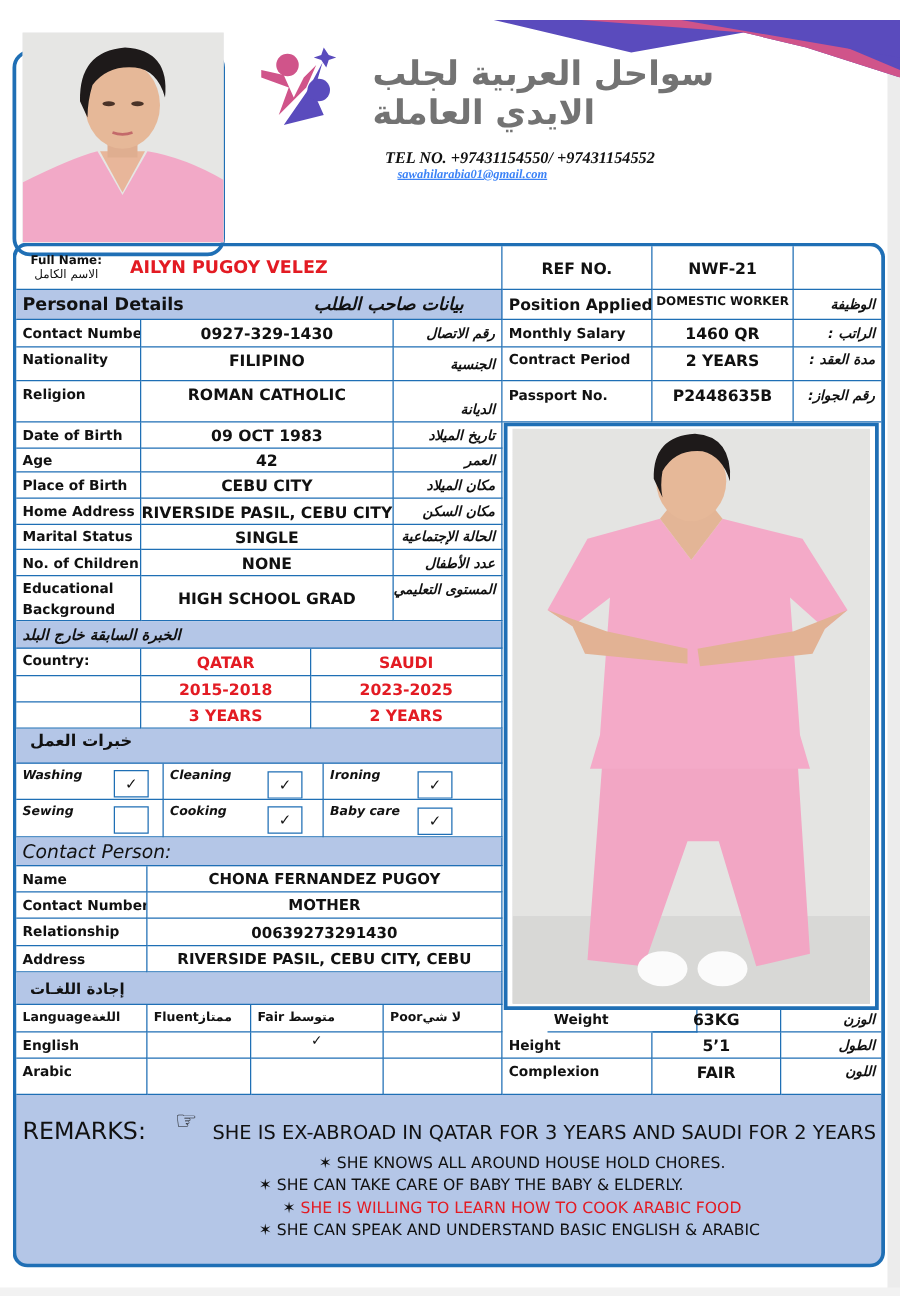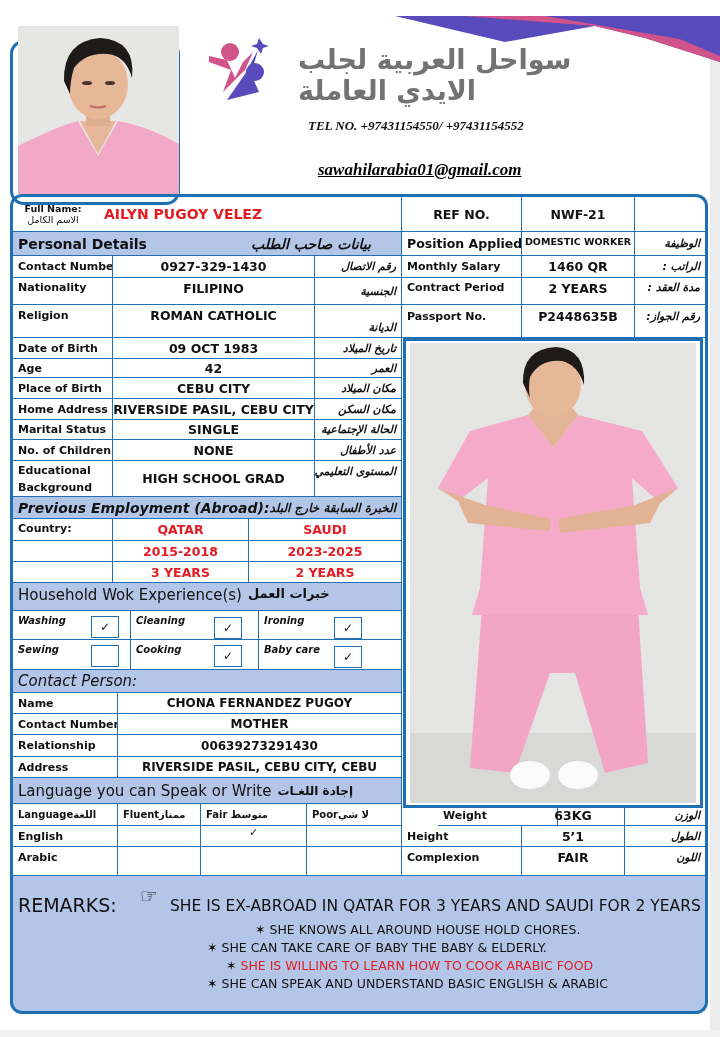--- a/index.html
+++ b/index.html
@@ -8,21 +8,21 @@
 
   .abs { position: absolute; }
 
   
   .photo-frame { left: 10px; top: 40px; width: 170px; height: 165px; border: 3px solid #1f6fb5; border-radius: 14px; }
   .photo-small { left: 18px; top: 26px; width: 161px; height: 168px; background: #e7e7e7; overflow: hidden; }
   .banner { left: 395px; top: 16px; width: 325px; height: 46px; }
   .logo { left: 205px; top: 30px; width: 68px; height: 70px; }
   .company-ar { left: 298px; top: 44px; width: 330px; font-size: 27px; font-weight: bold; color: #737373; direction: rtl; text-align: left; font-family: "DejaVu Sans", sans-serif; }
   .tel { left: 308px; top: 118px; font-family: "Liberation Serif", serif; font-style: italic; font-weight: bold; font-size: 13px; }
-  .email { left: 318px; top: 134px; font-family: "Liberation Serif", serif; font-style: italic; font-weight: bold; font-size: 17px; color: #000000; text-decoration: underline; margin-top: 26px; }
+  .email { left: 318px; top: 134px; font-family: "Liberation Serif", serif; font-style: italic; font-weight: bold; font-size: 10px; color: #3b82f6; text-decoration: underline; }
   .right-scroll { left: 710px; top: 20px; width: 10px; height: 1017px; background: #ececec; }
 
   
   .form-outer { left: 10px; top: 194px; width: 698px; height: 682px; border: 3px solid #1f6fb5; border-radius: 12px 12px 0 0; border-bottom: none; }
   .cell { position: absolute; border-right: 1px solid #1f6fb5; border-bottom: 1px solid #1f6fb5; font-size: 11px; font-weight: bold; display: flex; align-items: center; padding: 0 5px; overflow: hidden; white-space: nowrap; }
   .center { justify-content: center; }
   .val { font-size: 12.5px; }
   .ar { direction: rtl; font-style: italic; font-size: 11px; justify-content: flex-start; }
   .hdr { background: #b4c6e7; }
   .red { color: #e31b23; }
@@ -176,39 +176,37 @@
 
     <ellipse cx="143" cy="42" rx="28" ry="32" fill="#e6b898"></ellipse>
     <path d="M113,40 Q112,6 146,4 Q176,6 174,42 Q168,22 152,18 Q130,16 120,34 Q118,45 120,55 Z" fill="#1e1a1a"></path>
 
     <ellipse cx="120" cy="432" rx="20" ry="14" fill="#fbfbfb"></ellipse>
     <ellipse cx="168" cy="432" rx="20" ry="14" fill="#fbfbfb"></ellipse>
   </svg>
 </div>
 
 <div class="cell hdr" style="left:13px;top:497px;width:389px;height:22px;justify-content:space-between;">
-  <span style="font-size:14px;font-style:italic;">Previous Employment (Abroad):</span>
   <span style="font-size:12px;font-style:italic;">الخبرة السابقة خارج البلد</span>
 </div>
 <div>
   <div class="cell" style="left:13px;top:519px;width:100px;height:22px;align-items:flex-start;padding-top:3px;">Country:</div>
   <div class="cell center val red" style="left:113px;top:519px;width:136px;height:22px;">QATAR</div>
   <div class="cell center val red" style="left:249px;top:519px;width:153px;height:22px;">SAUDI</div>
 
   <div class="cell" style="left:13px;top:541px;width:100px;height:21px;"></div>
   <div class="cell center val red" style="left:113px;top:541px;width:136px;height:21px;">2015-2018</div>
   <div class="cell center val red" style="left:249px;top:541px;width:153px;height:21px;">2023-2025</div>
 
   <div class="cell" style="left:13px;top:562px;width:100px;height:21px;"></div>
   <div class="cell center val red" style="left:113px;top:562px;width:136px;height:21px;">3 YEARS</div>
   <div class="cell center val red" style="left:249px;top:562px;width:153px;height:21px;">2 YEARS</div>
 </div>
 
 <div class="cell hdr" style="left:13px;top:583px;width:389px;height:28px;align-items:flex-start;padding-top:3px;">
-  <span style="font-size:15px;font-weight:normal;">Household Wok Experience(s)</span>
   <span style="font-size:13px;margin-left:6px;">خبرات العمل</span>
 </div>
 <div>
   <div class="cell italic label-s" style="left:13px;top:611px;width:118px;height:29px;align-items:flex-start;padding-top:4px;">
     <span>Washing</span>
     <span class="check" style="left:78px;top:5px;">✓</span>
   </div>
   <div class="cell italic label-s" style="left:131px;top:611px;width:128px;height:29px;align-items:flex-start;padding-top:4px;">
     <span>Cleaning</span>
     <span class="check" style="left:83px;top:6px;">✓</span>
@@ -239,21 +237,20 @@
   <div class="cell center val" style="left:118px;top:693px;width:284px;height:21px;font-size:12px;">CHONA FERNANDEZ PUGOY</div>
   <div class="cell" style="left:13px;top:714px;width:105px;height:21px;">Contact Number</div>
   <div class="cell center val" style="left:118px;top:714px;width:284px;height:21px;font-size:12px;">MOTHER</div>
   <div class="cell" style="left:13px;top:735px;width:105px;height:22px;">Relationship</div>
   <div class="cell center val" style="left:118px;top:735px;width:284px;height:22px;font-size:12px;">00639273291430</div>
   <div class="cell" style="left:13px;top:757px;width:105px;height:21px;">Address</div>
   <div class="cell center val" style="left:118px;top:757px;width:284px;height:21px;font-size:12px;">RIVERSIDE PASIL, CEBU CITY, CEBU</div>
 </div>
 
 <div class="cell hdr" style="left:13px;top:778px;width:389px;height:26px;">
-  <span style="font-size:15px;font-weight:normal;">Language you can Speak or Write</span>
   <span style="font-size:12px;margin-left:6px;">إجادة اللغـات</span>
 </div>
 <div>
   <div class="cell label-s" style="left:13px;top:804px;width:105px;height:22px;">Languageاللغة</div>
   <div class="cell label-s" style="left:118px;top:804px;width:83px;height:22px;">Fluentممتاز</div>
   <div class="cell label-s" style="left:201px;top:804px;width:106px;height:22px;">Fair متوسط</div>
   <div class="cell label-s" style="left:307px;top:804px;width:95px;height:22px;">Poorلا شي</div>
 
   <div class="cell" style="left:13px;top:826px;width:105px;height:21px;">English</div>
   <div class="cell center" style="left:118px;top:826px;width:83px;height:21px;"></div>

